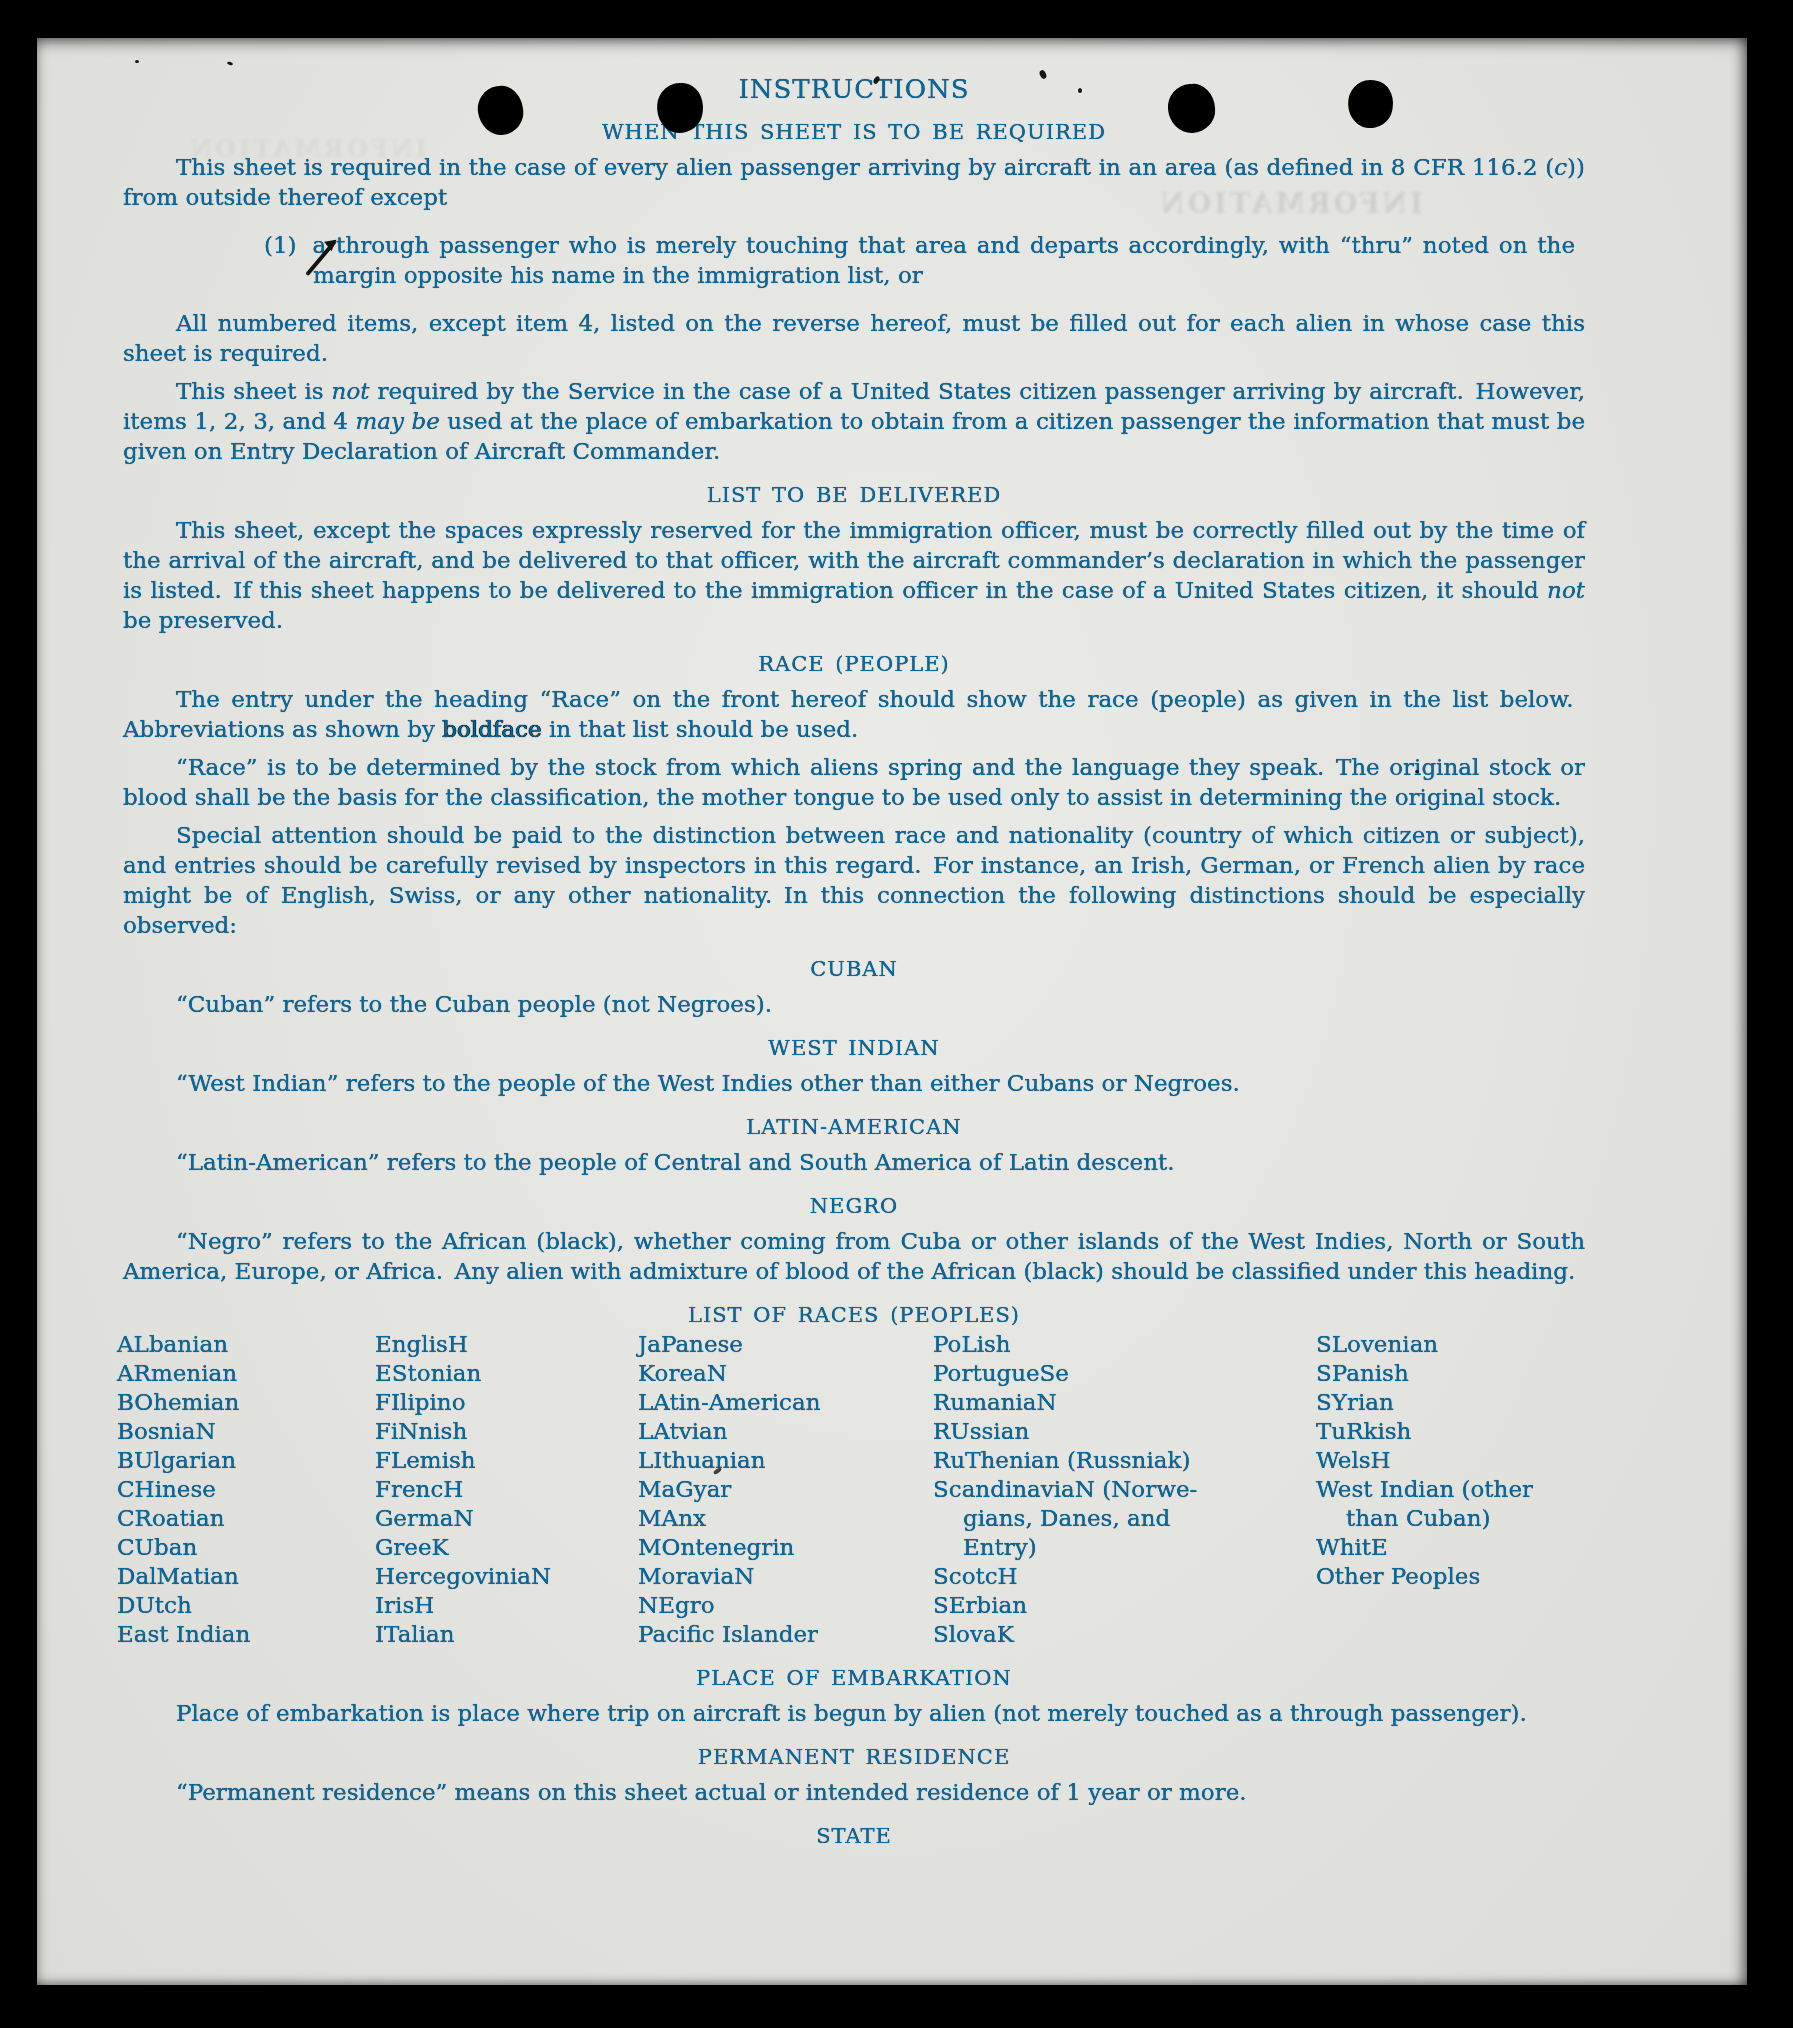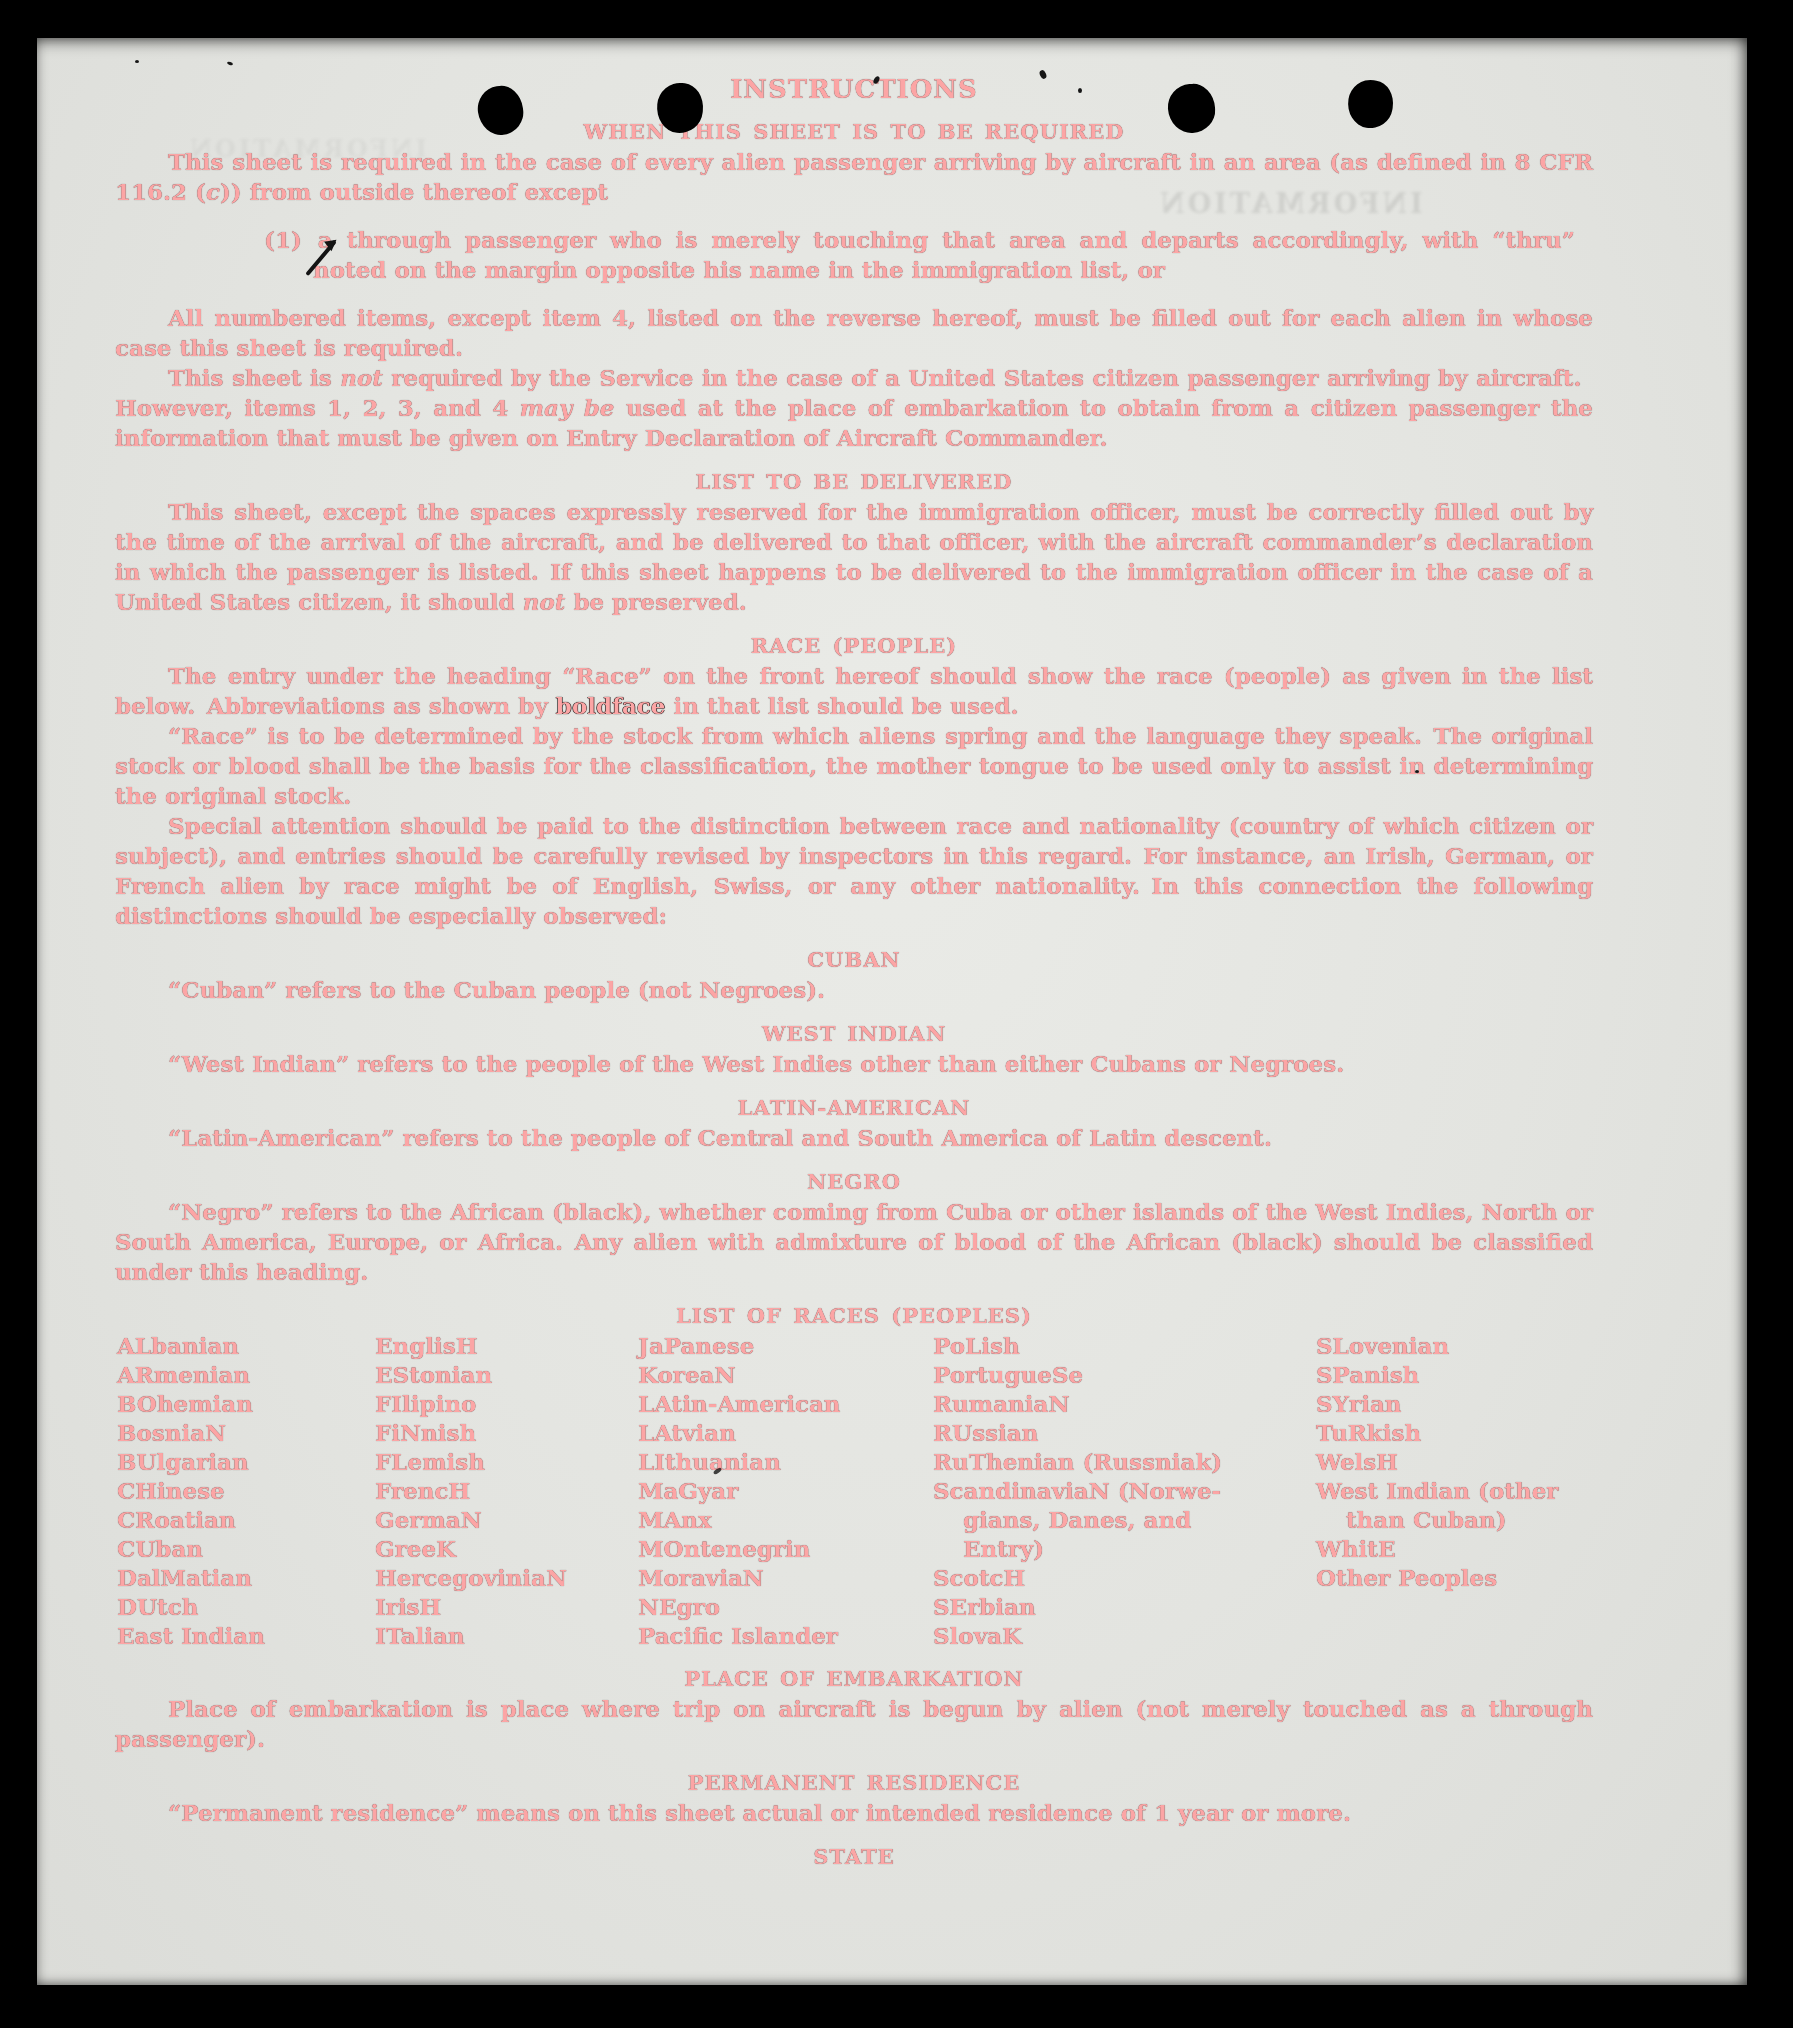--- a/index.html
+++ b/index.html
@@ -12,28 +12,28 @@
       inset 0 12px 16px -10px rgba(0,0,0,.65),
       inset -10px 0 14px -6px rgba(0,0,0,.55),
       inset 0 -9px 12px -8px rgba(0,0,0,.45),
       inset 9px 0 12px -8px rgba(0,0,0,.28);
   }
 
   .content{
     position:absolute;left:115px;top:0;width:1478px;
     padding-top:76px;
     font-family:"DejaVu Serif","Liberation Serif",serif;
-    font-weight:bold;color:#fca5a5;
+    font-weight:normal;color:#0369a1;
     font-size:23px;line-height:30px;
     text-shadow:0 0 .7px rgba(10,10,10,.8);
   }
 
   .doc-title{text-align:center;font-size:26px;line-height:27px;letter-spacing:1px;}
   .sec-heading{text-align:center;font-size:21px;line-height:24px;margin:17px 0 3px;letter-spacing:1px;word-spacing:3px;}
-  .para{margin:0;text-indent:53px;text-align:justify;}
+  .para{margin:8px;text-indent:53px;text-align:justify;}
   .item{margin:18px;padding-left:180px;text-indent:-49px;text-align:justify;}
   .item .num{padding-right:16px;}
   .it{font-style:italic;}
   .bd{text-shadow:0 0 1.2px #000, .45px 0 0 #000, -.45px 0 0 #000;}
 
   .races{display:flex;padding-left:2px;}
   .race-col{flex:0 0 auto;}
   .race-col.col1{width:258px}
   .race-col.col2{width:263px}
   .race-col.col3{width:295px}

